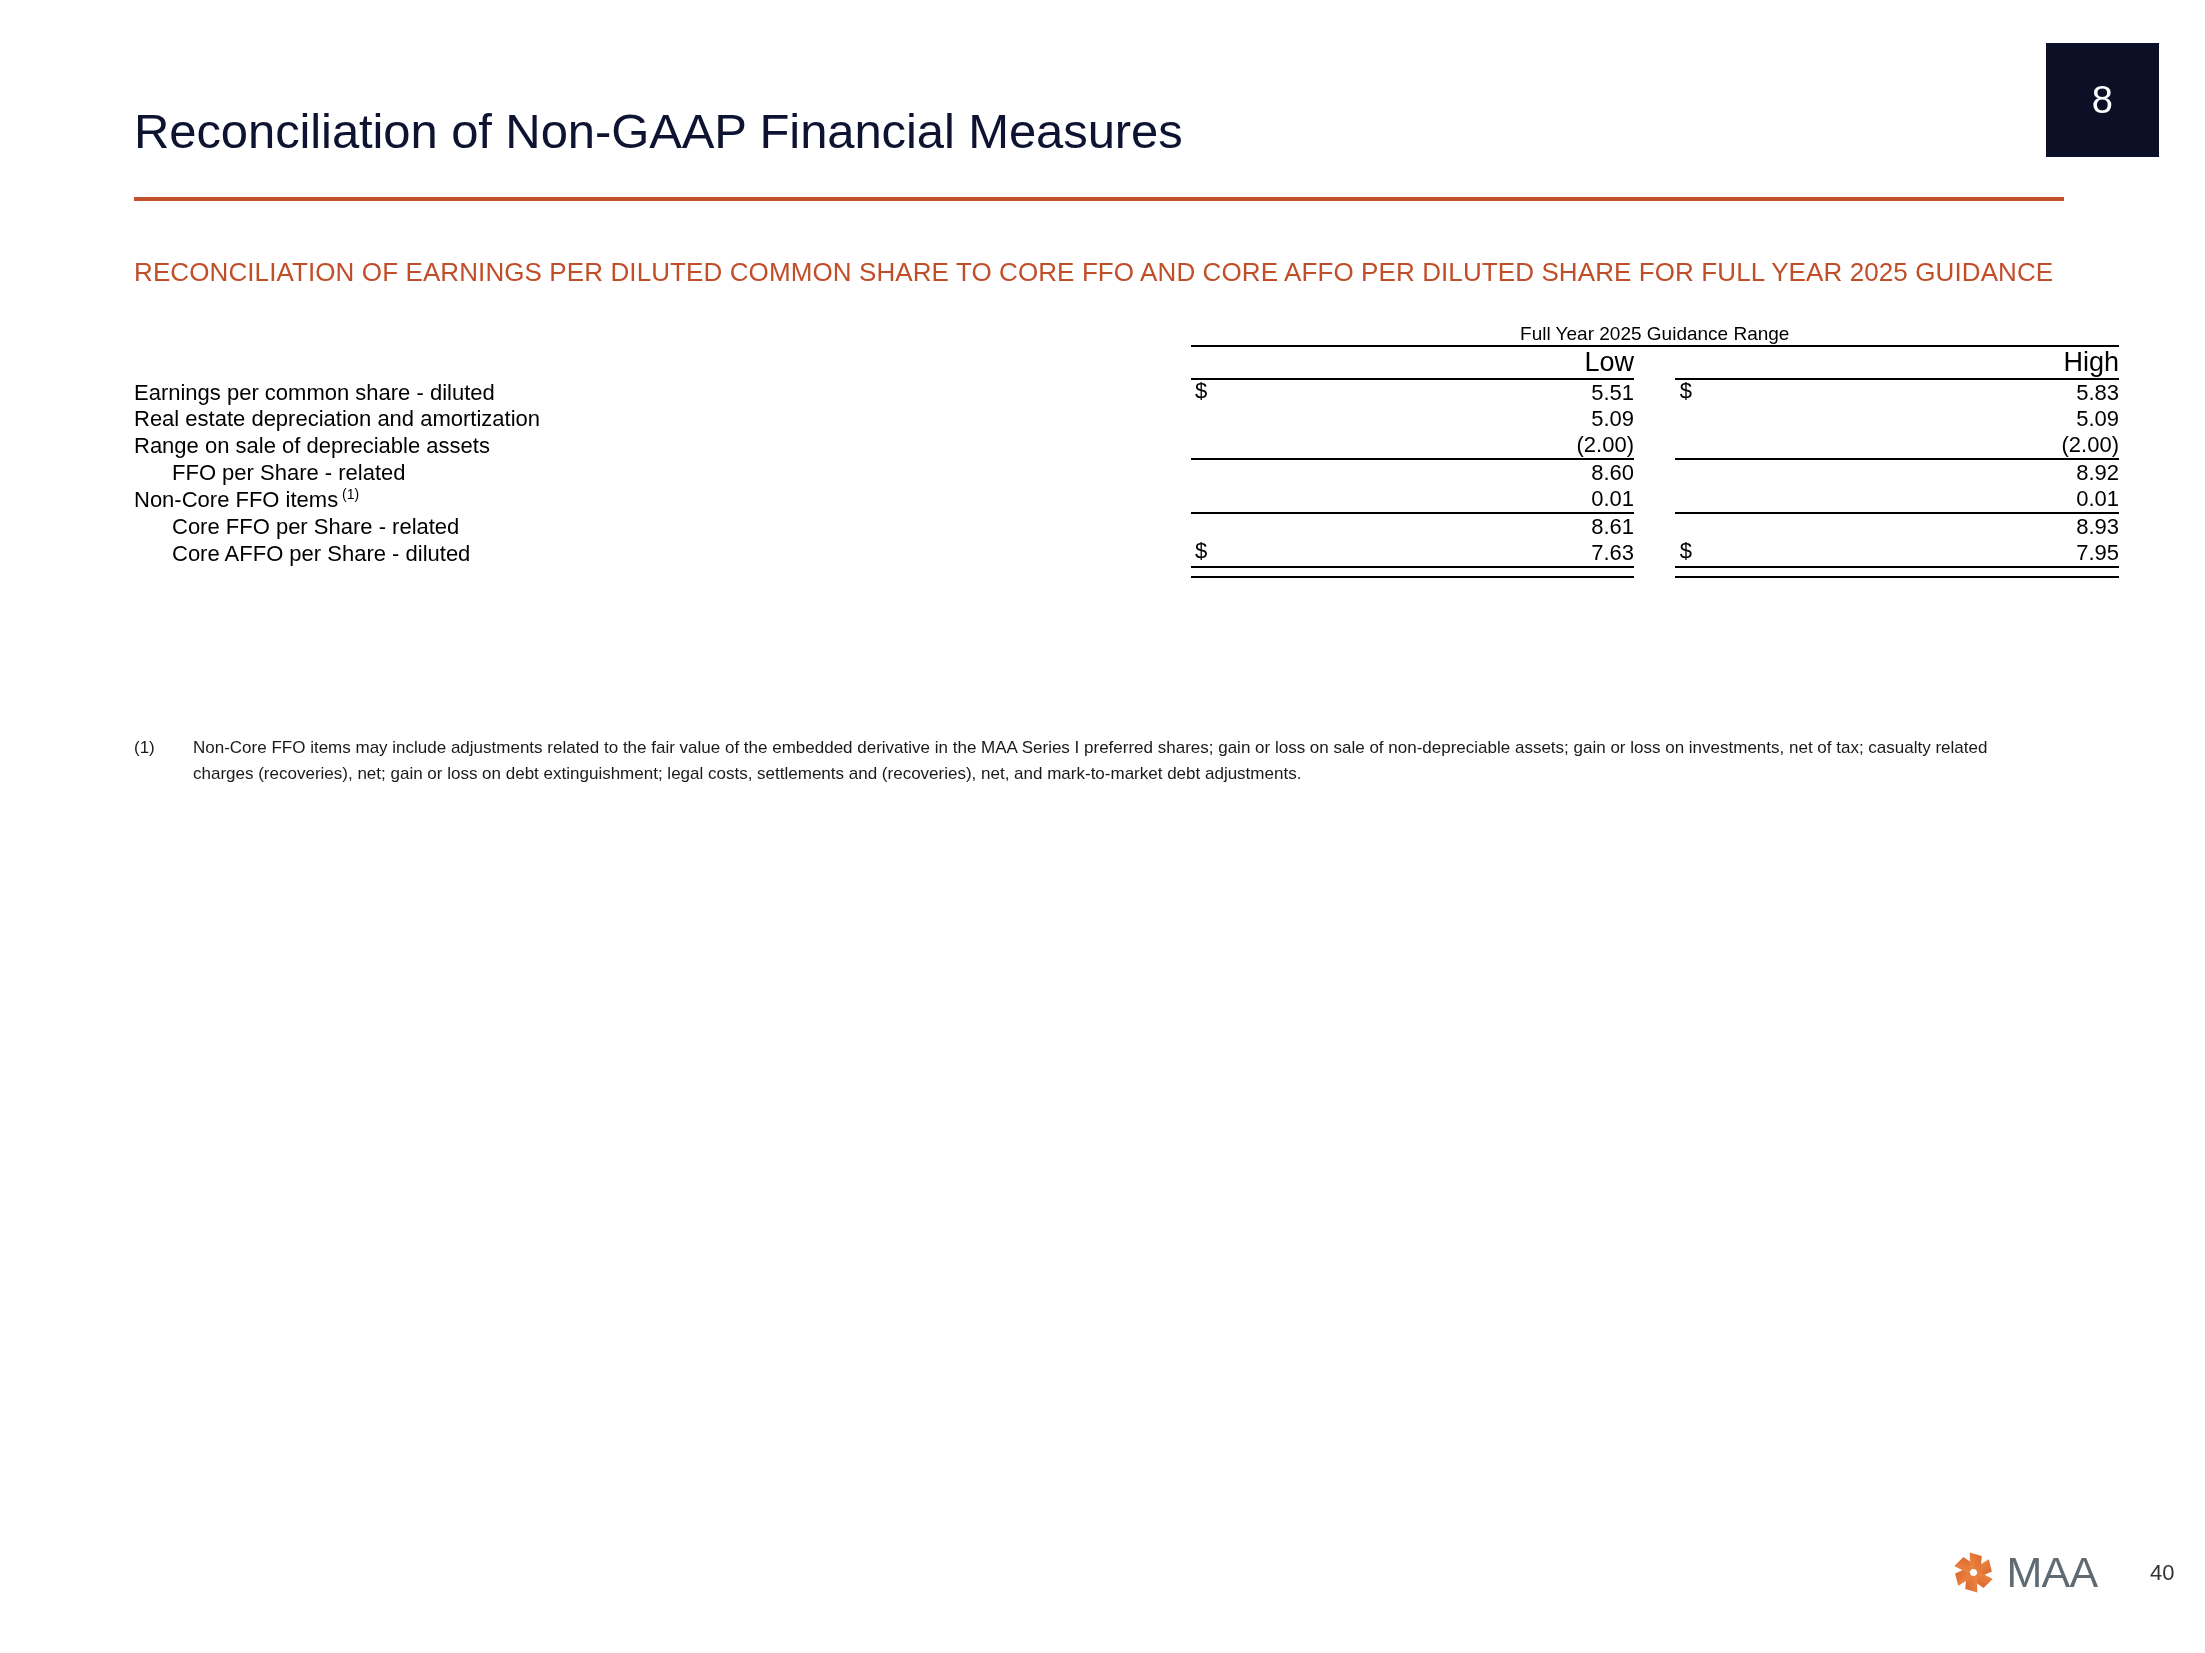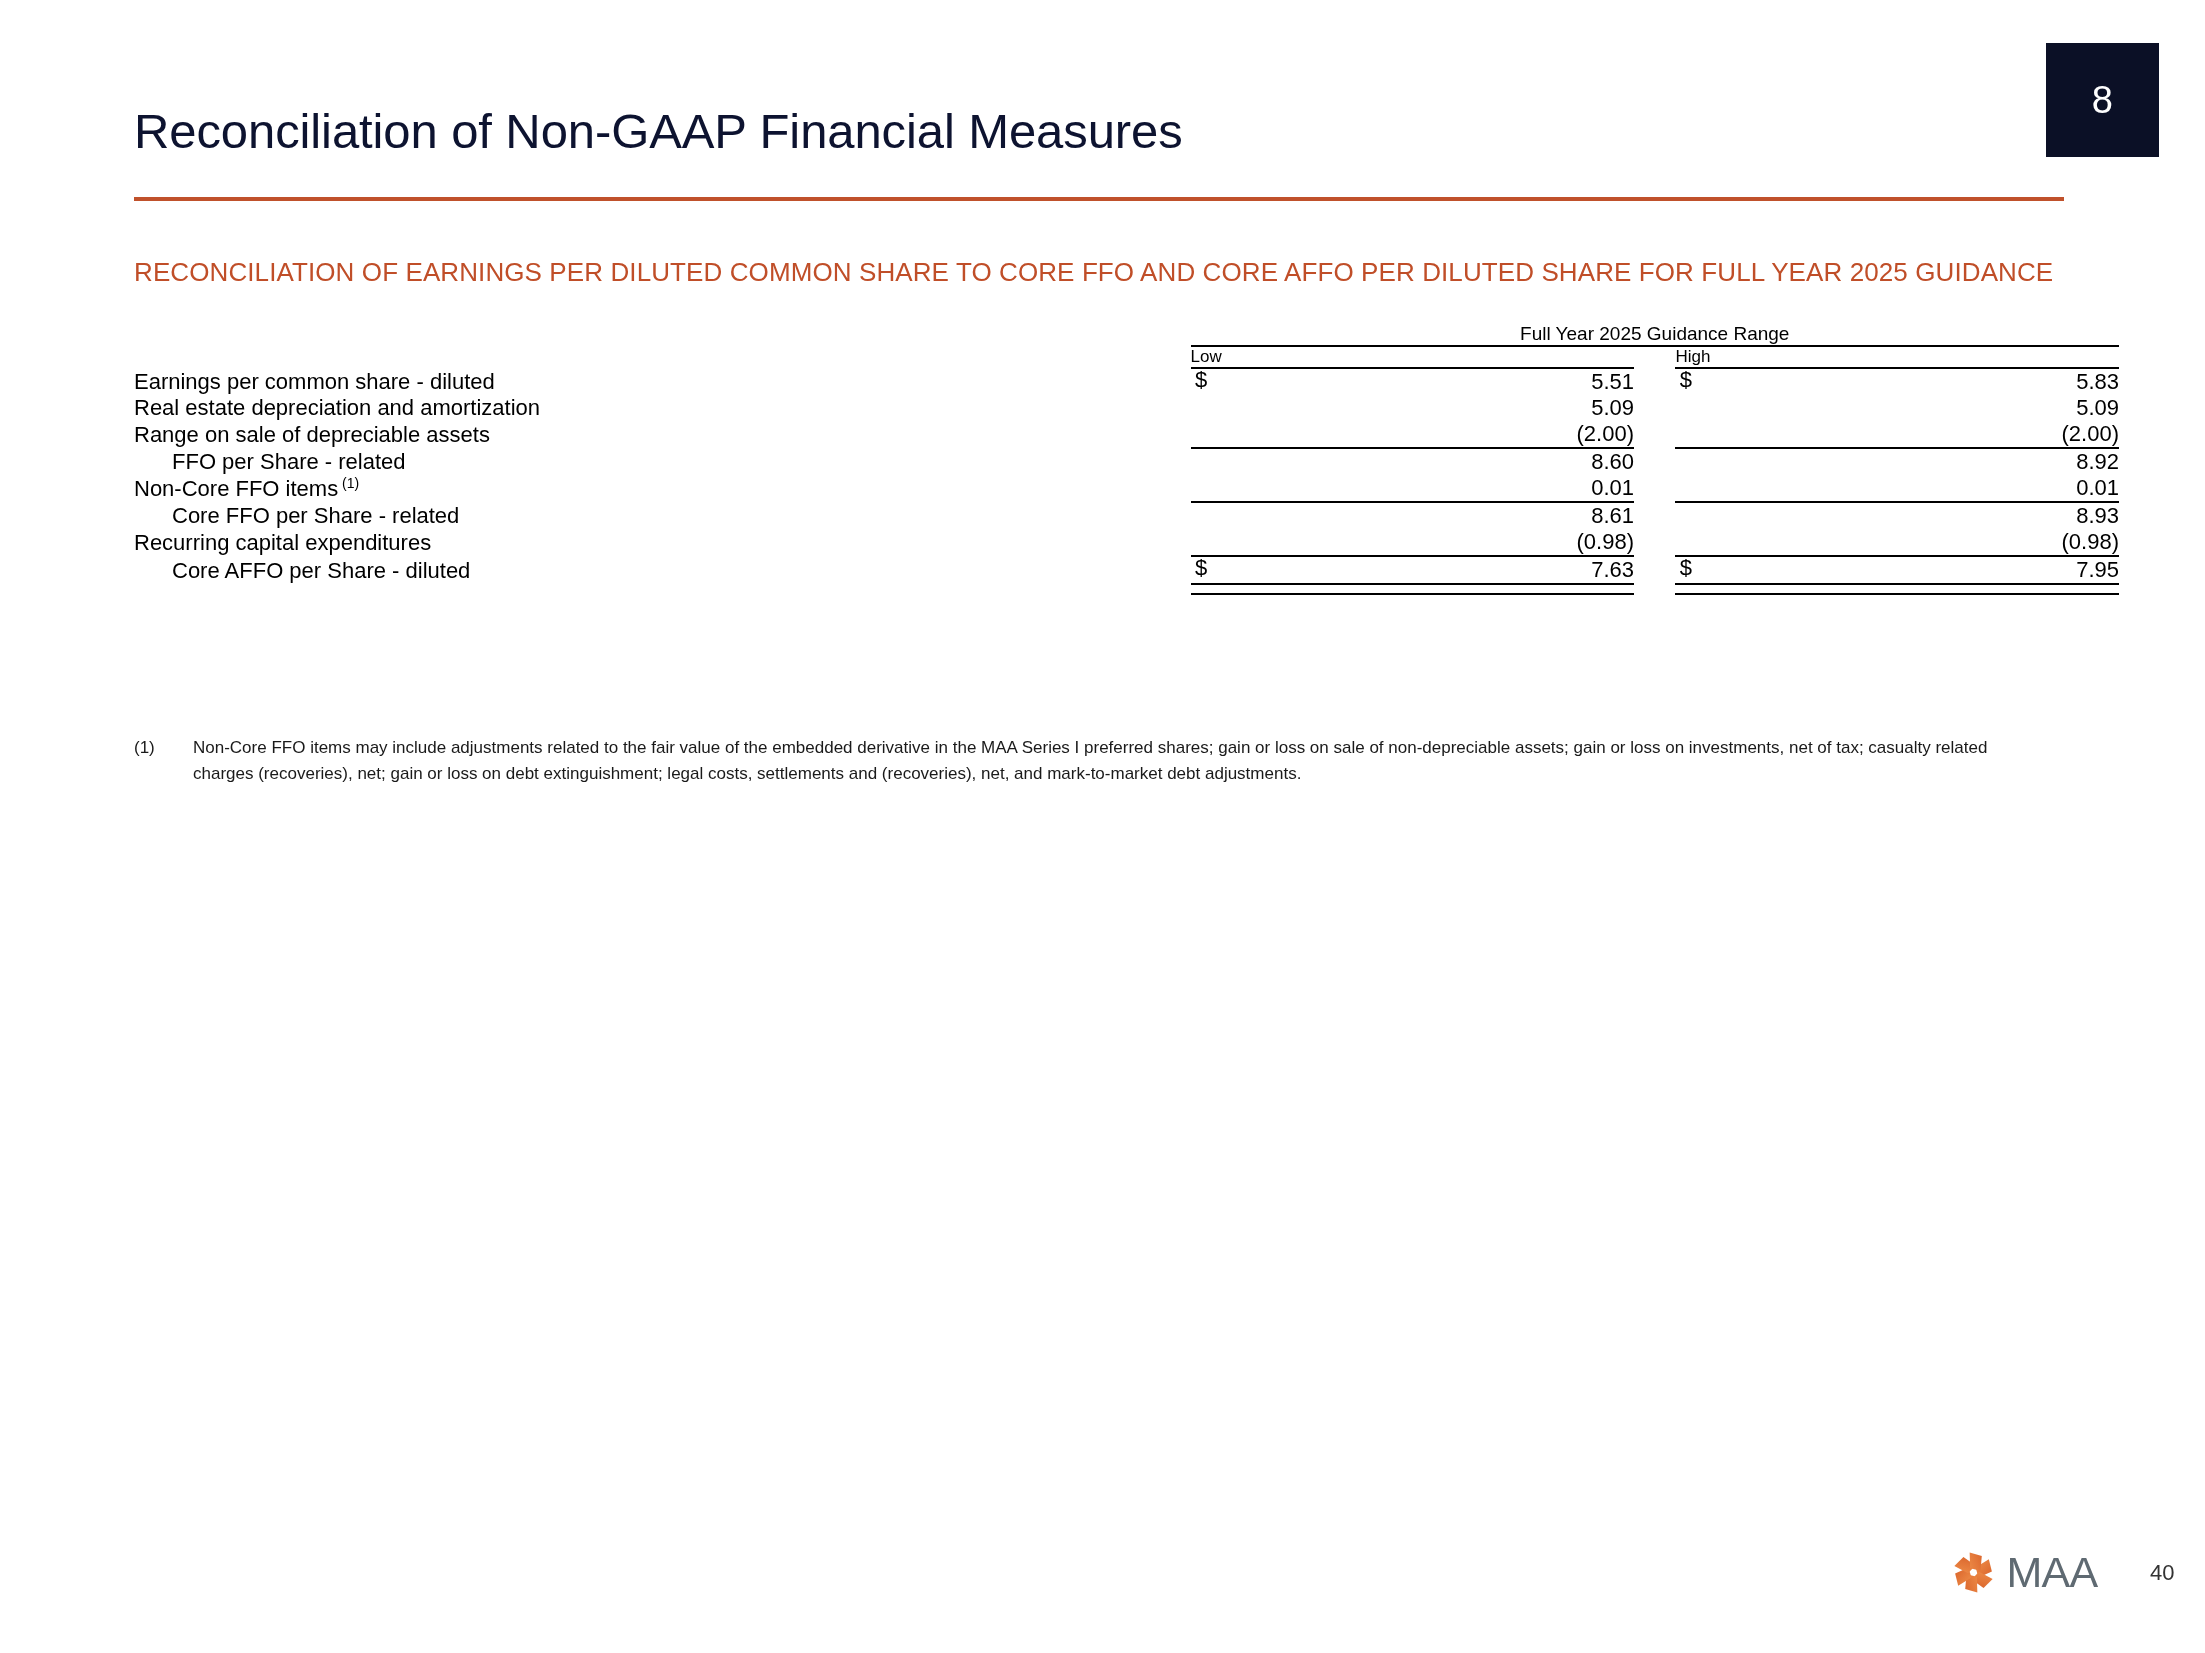--- a/index.html
+++ b/index.html
@@ -94,23 +94,23 @@
   
   .grp-head {
     text-align: center;
     font-weight: bold;
     font-size: 19px;
     padding-bottom: 3.7px;
   }
   .rule-thick { border-bottom: 2.9px solid #000; }
 
   .sub-head {
-    text-align: left;
+    text-align: right;
     font-weight: bold;
-    font-size: 17px;
+    font-size: 27px;
     padding-bottom: 2.9px;
     padding-top: 10.3px;
   }
 
   .row-label {
     text-align: left;
     padding-top: 6.6px;
     padding-bottom: 2.2px;
     white-space: nowrap;
   }
@@ -268,27 +268,20 @@
             <td class="cell-money ul-single"><span>0.01</span></td>
           </tr>
           <tr>
             <td class="row-label indent">Core FFO per Share - related</td>
             <td></td>
             <td class="cell-money"><span>8.61</span></td>
             <td></td>
             <td class="cell-money"><span>8.93</span></td>
           </tr>
           <tr>
-            <td class="row-label">Recurring capital expenditures</td>
-            <td></td>
-            <td class="cell-money paren ul-single"><span>(0.98)</span></td>
-            <td></td>
-            <td class="cell-money paren ul-single"><span>(0.98)</span></td>
-          </tr>
-          <tr>
             <td class="row-label indent">Core AFFO per Share - diluted</td>
             <td></td>
             <td class="cell-money ul-top-final"><span class="cur">$</span><span>7.63</span></td>
             <td></td>
             <td class="cell-money ul-top-final"><span class="cur">$</span><span>7.95</span></td>
           </tr>
           <tr class="dbl-rule-row">
             <td></td>
             <td></td>
             <td class="dbl"></td>

